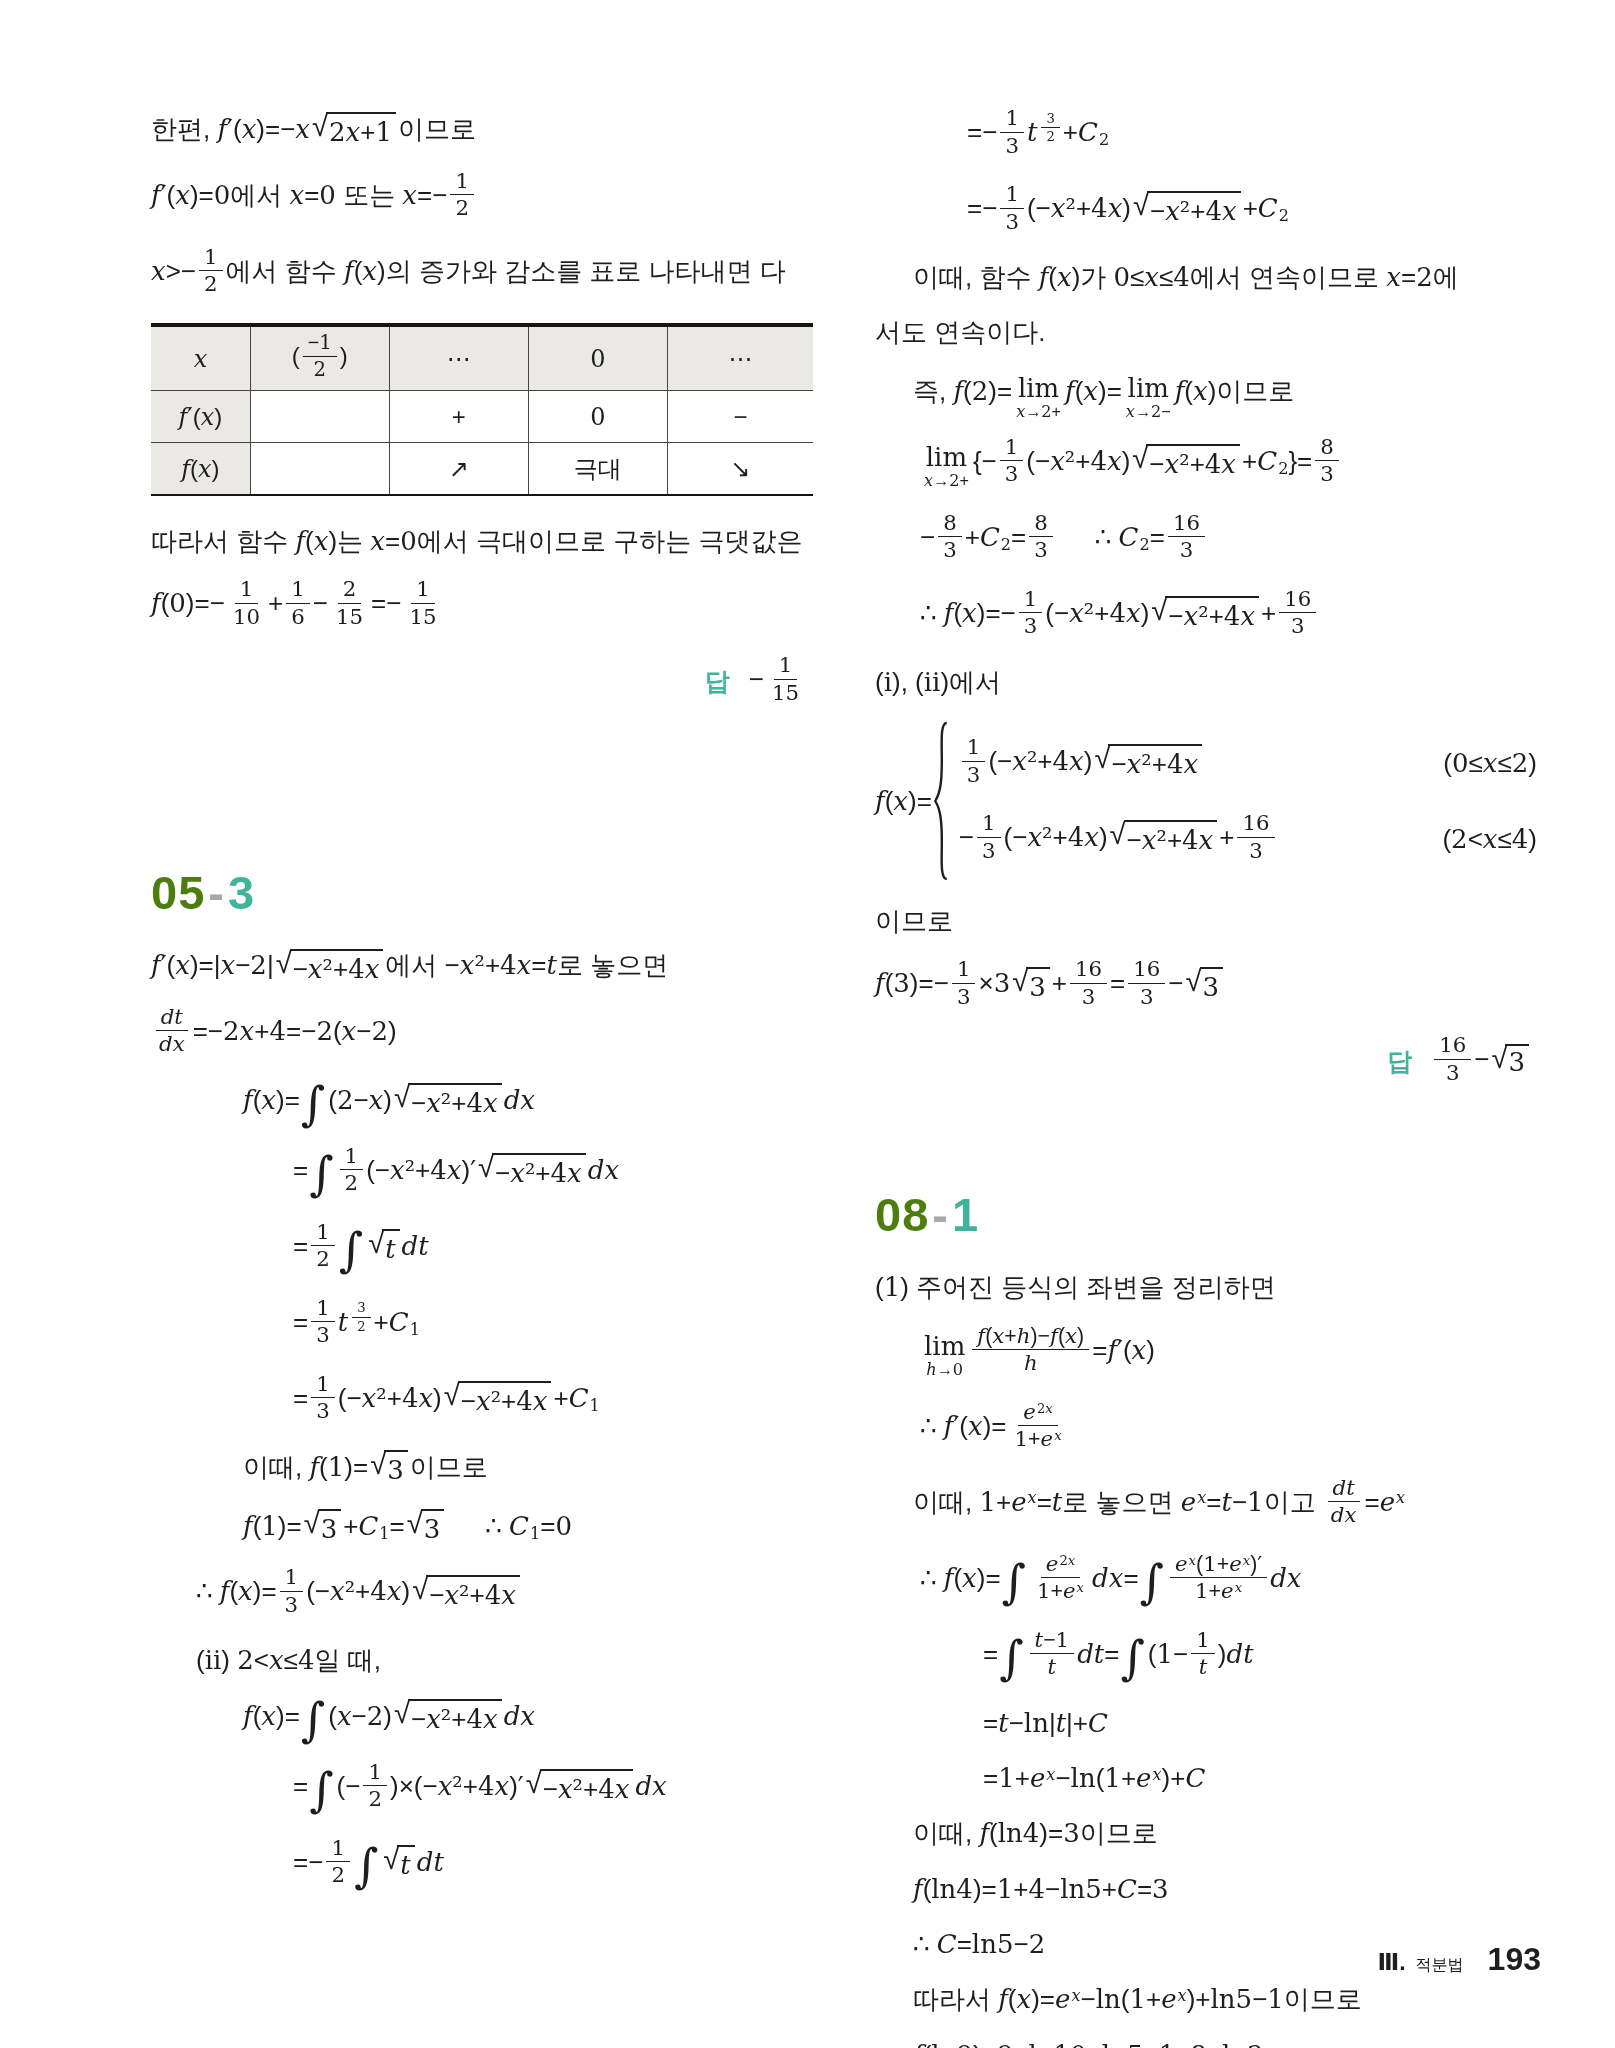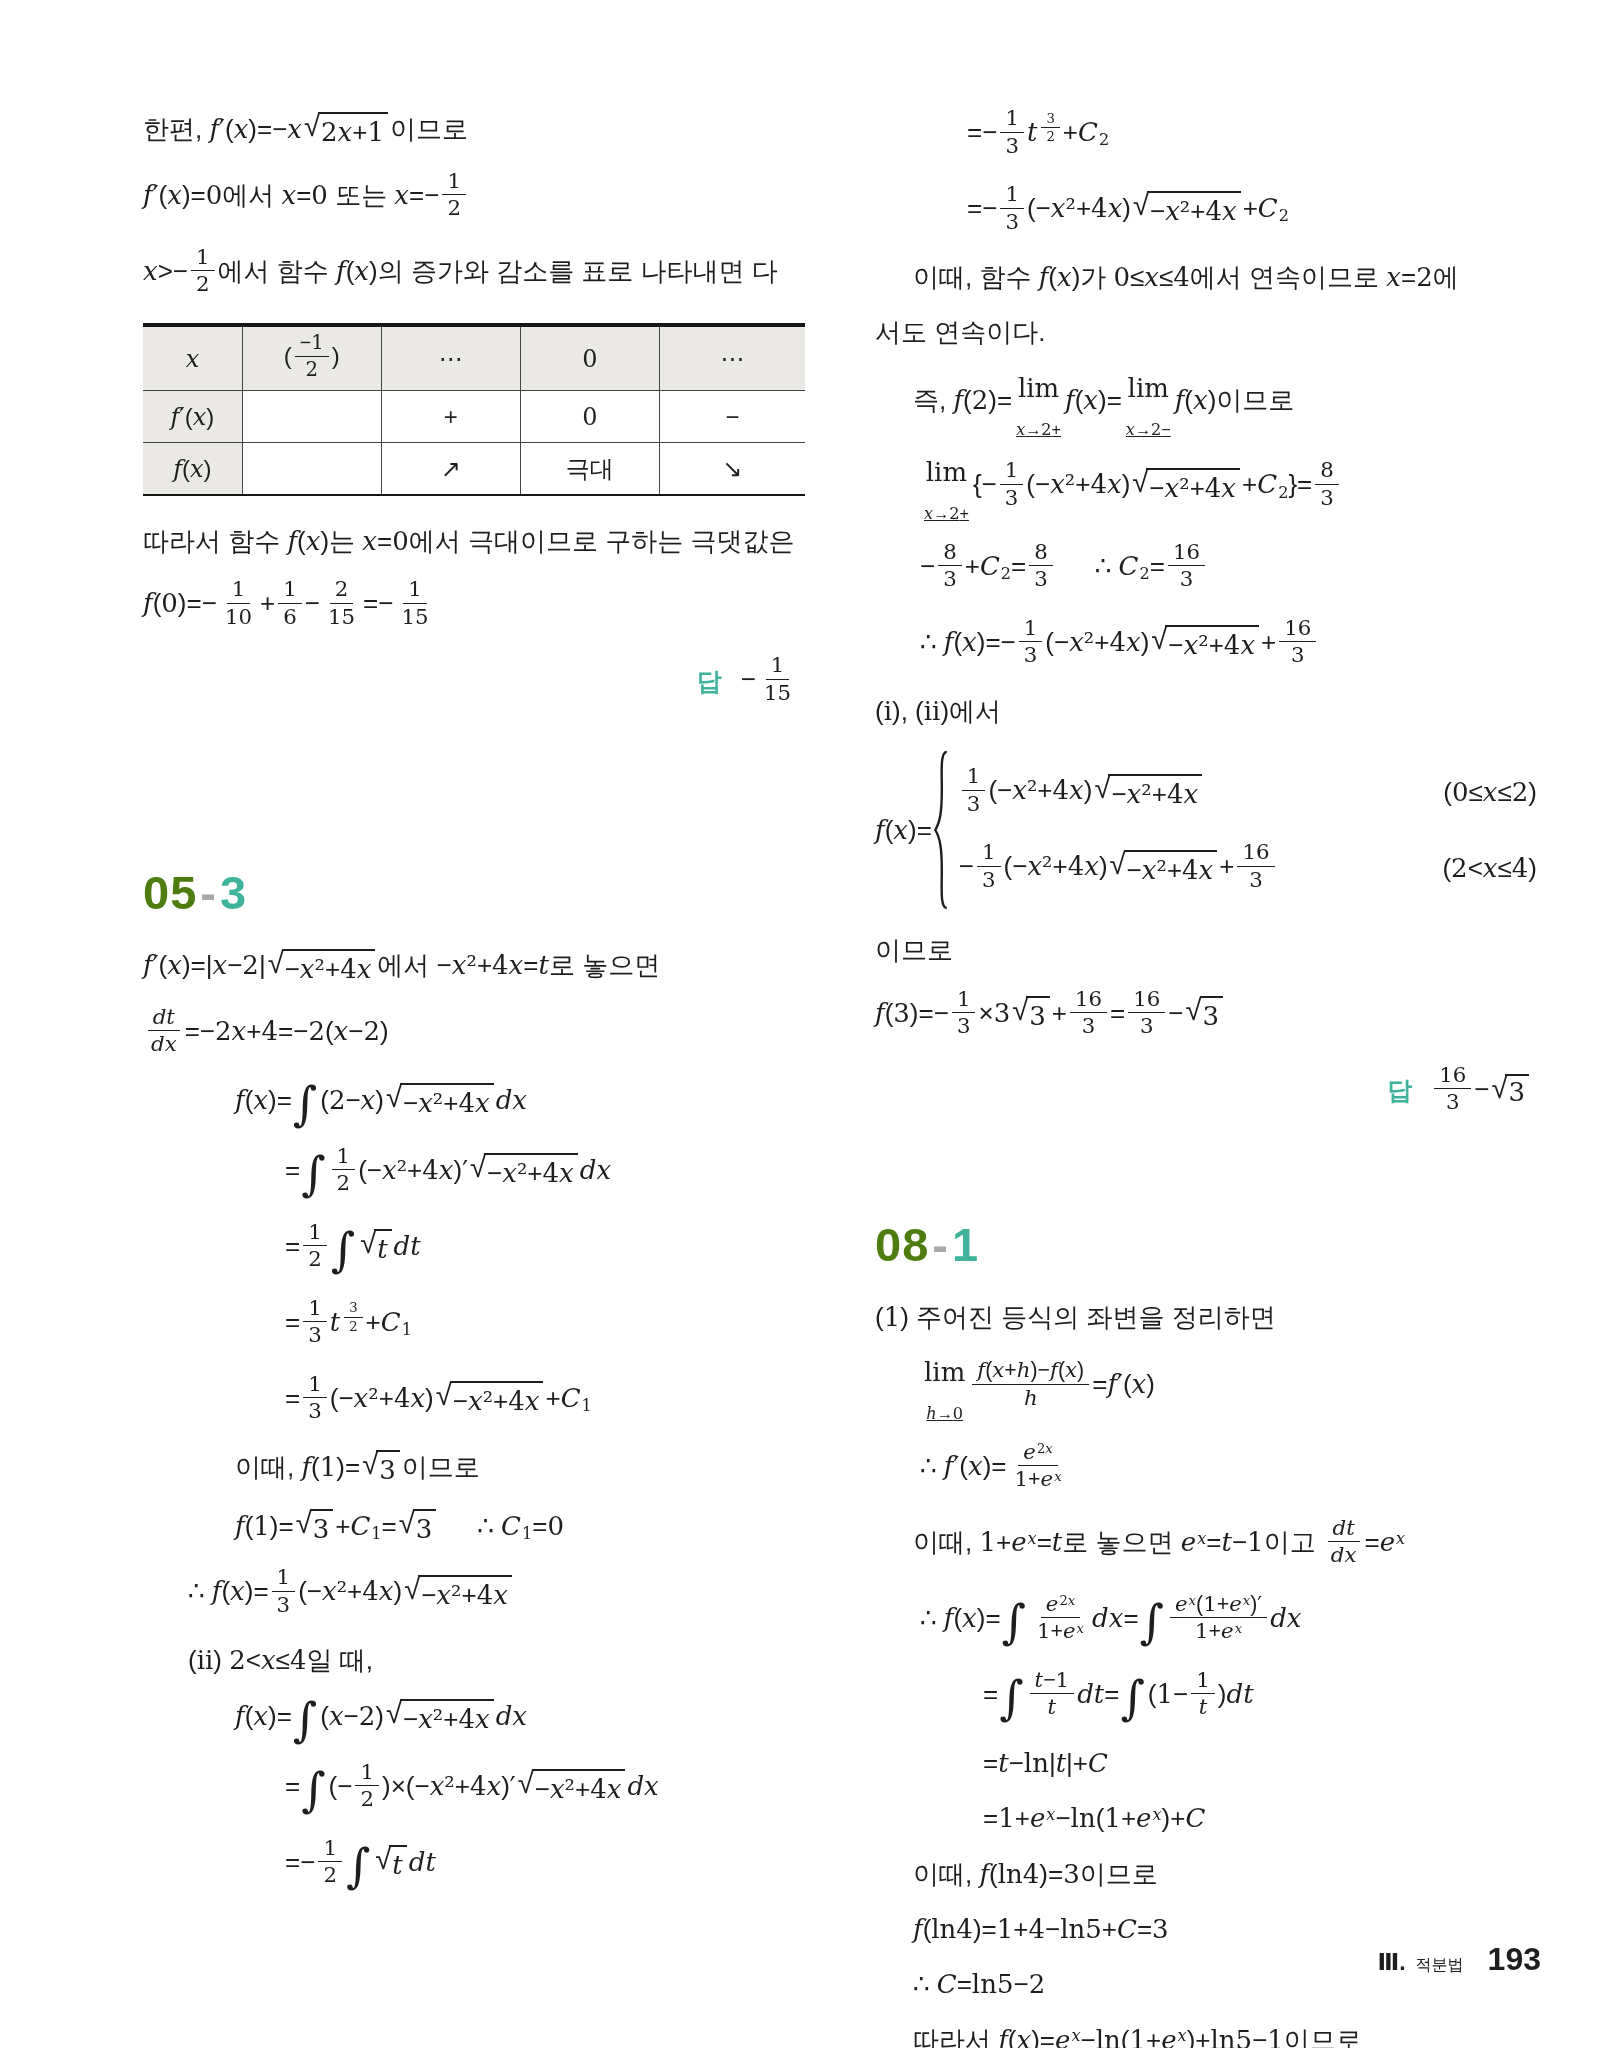--- a/index.html
+++ b/index.html
@@ -10,21 +10,21 @@
   }
   *{box-sizing:border-box;}
   html,body{margin:0;padding:0;}
   body{
     width:1615px;height:2048px;position:relative;background:#ffffff;
     font-family:"Liberation Sans","DejaVu Sans",sans-serif;color:var(--ink);
     overflow:hidden;
   }
   .page{position:absolute;inset:0;background:#fff;}
   .col{position:absolute;top:112px;width:662px;}
-  .col-left{left:143px;}
+  .col-left{left:151px;}
   .col-right{left:875px;top:108px;}
 
   .ln{font-size:26px;line-height:1.32;margin:0 0 21px;white-space:nowrap;}
   .ln.tall{margin-bottom:24px;}
 
   
   .i1{margin-left:45px;}
   .ih{margin-left:38px;}
   .i2{margin-left:92px;}
   .i3{margin-left:142px;}
@@ -38,21 +38,21 @@
         margin:0 3px;font-size:0.82em;line-height:1.15;transform:translateY(-2px);}
   .frac>.num{padding:0 5px 1px;border-bottom:1.8px solid currentColor;}
   .frac>.den{padding:1px 5px 0;}
   .sqrt{display:inline-flex;align-items:flex-start;margin:0 2px;vertical-align:middle;}
   .sqrt>.sign{font-size:1.12em;line-height:1.02;margin-right:-2px;}
   .sqrt>.rad{border-top:2px solid currentColor;padding:1px 4px 0 3px;}
   .sup{display:inline-block;vertical-align:0.45em;font-size:0.62em;margin-left:1px;}
   .sub{display:inline-block;vertical-align:-0.28em;font-size:0.62em;margin-left:1px;}
   .lim{display:inline-flex;flex-direction:column;align-items:center;vertical-align:middle;
        margin:0 4px;line-height:1;transform:translateY(4px);}
-  .lim>.lunder{font-size:0.62em;margin-top:20px;text-decoration:underline;}
+  .lim>.lunder{font-size:0.62em;margin-top:2px;}
   .intg{font-family:"DejaVu Serif","Liberation Serif",serif;font-style:italic;font-size:1.8em;
         line-height:0.72;vertical-align:-0.24em;display:inline-block;margin:0 3px 0 1px;}
 
   
   .answer{display:flex;justify-content:flex-end;align-items:center;gap:18px;
           font-size:26px;margin:4px 6px 0 0;}
   .ans-label{color:var(--accent);font-weight:bold;font-size:25px;letter-spacing:1px;}
 
   
   .prob-heading{font-size:47px;font-weight:bold;letter-spacing:1px;margin:0 0 28px;

